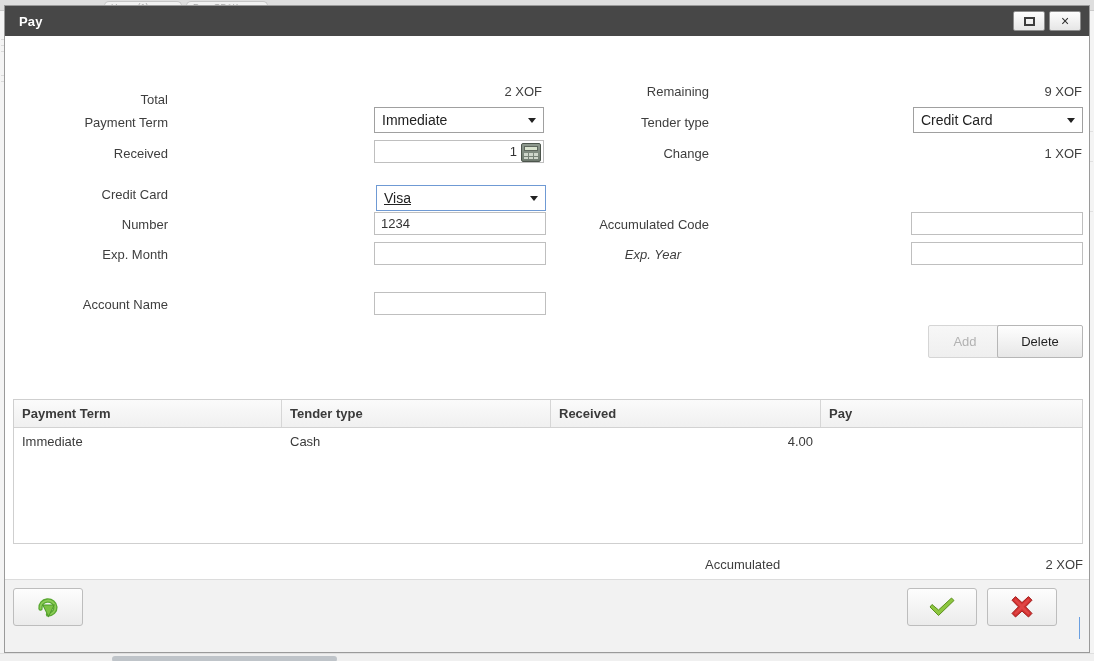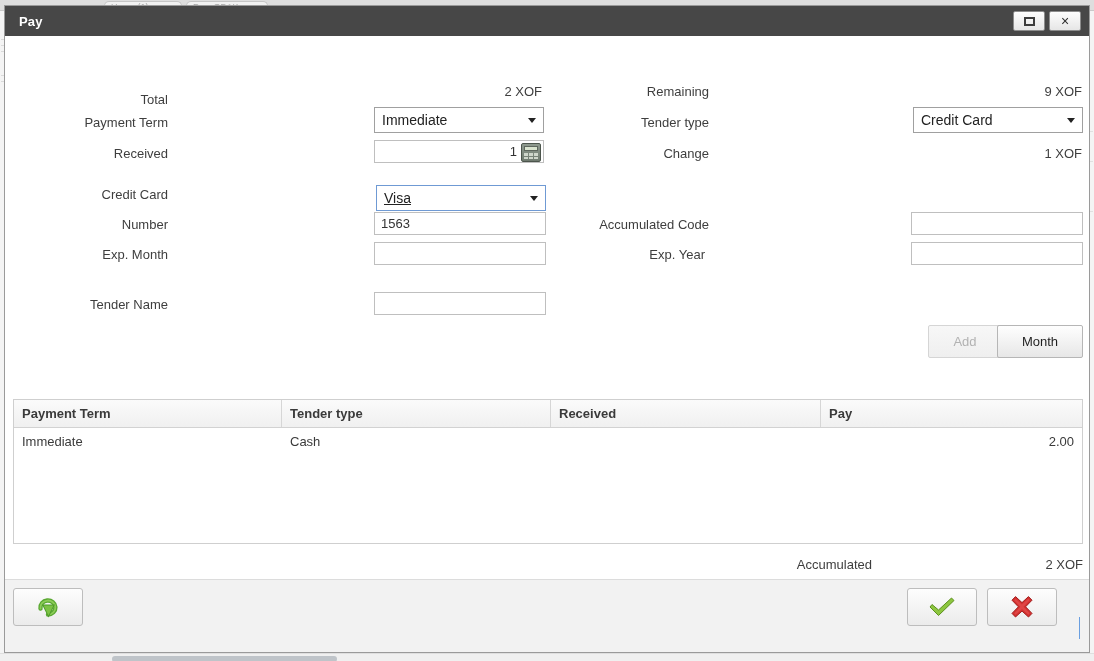--- a/index.html
+++ b/index.html
@@ -291,29 +291,29 @@
       </div>
 
       <div class="lbl" style="left:0;top:151px;width:163px;">Credit Card</div>
       <div class="sel focused" style="left:371px;top:149px;width:170px;">
         <span>Visa</span>
         <span class="arrow"></span>
       </div>
 
       <div class="lbl" style="left:0;top:181px;width:163px;">Number</div>
       <div class="txt" style="left:369px;top:176px;width:172px;">
-        <span>1563</span>
+        <span>1234</span>
       </div>
 
       <div class="lbl" style="left:0;top:211px;width:163px;">Exp. Month</div>
       <div class="txt" style="left:369px;top:206px;width:172px;">
         <span></span>
       </div>
 
-      <div class="lbl" style="left:0;top:261px;width:163px;">Tender Name</div>
+      <div class="lbl" style="left:0;top:261px;width:163px;">Account Name</div>
       <div class="txt" style="left:369px;top:256px;width:172px;">
         <span></span>
       </div>
 
       <div class="lbl" style="left:540px;top:48px;width:164px;">Remaining</div>
       <div class="val" style="left:870px;top:48px;width:207px;">9 XOF</div>
 
       <div class="lbl" style="left:540px;top:79px;width:164px;">Tender type</div>
       <div class="sel" style="left:908px;top:71px;width:170px;">
         <span>Credit Card</span>
@@ -321,47 +321,47 @@
       </div>
 
       <div class="lbl" style="left:540px;top:110px;width:164px;">Change</div>
       <div class="val" style="left:870px;top:110px;width:207px;">1 XOF</div>
 
       <div class="lbl" style="left:540px;top:181px;width:164px;">Accumulated Code</div>
       <div class="txt" style="left:906px;top:176px;width:172px;">
         <span></span>
       </div>
 
-      <div class="lbl" style="left:536px;top:211px;width:164px;">Exp. Year</div>
+      <div class="lbl" style="left:512px;top:211px;width:164px;font-style:italic;">Exp. Year</div>
       <div class="txt" style="left:906px;top:206px;width:172px;">
         <span></span>
       </div>
 
       <div class="btn disabled" style="left:923px;top:289px;width:74px;height:33px;">
         <span>Add</span>
       </div>
       <div class="btn" style="left:992px;top:289px;width:86px;height:33px;">
-        <span>Month</span>
+        <span>Delete</span>
       </div>
 
       <div class="grid">
         <div class="grid-head">
           <div class="gh col0">Payment Term</div>
           <div class="gh col1">Tender type</div>
           <div class="gh col2">Received</div>
           <div class="gh col3">Pay</div>
         </div>
         <div class="grid-row">
           <div class="gc col0">Immediate</div>
           <div class="gc col1">Cash</div>
-          <div class="gc col3 num">2.00</div>
-        </div>
-      </div>
-
-      <div class="sumrow" style="left:700px;top:521px;width:167px;text-align:right;">Accumulated</div>
+          <div class="gc col2 num">4.00</div>
+        </div>
+      </div>
+
+      <div class="sumrow" style="left:700px;top:521px;width:167px;">Accumulated</div>
       <div class="sumrow" style="left:880px;top:521px;width:198px;text-align:right;">2 XOF</div>
 
       <div class="sumrow" style="left:370px;top:551px;width:169px;text-align:right;">Received</div>
       <div class="sumrow" style="left:560px;top:551px;width:165px;text-align:right;">4 XOF</div>
       <div class="sumrow" style="left:730px;top:551px;width:167px;text-align:right;">Change</div>
       <div class="sumrow" style="left:880px;top:551px;width:198px;text-align:right;">2 XOF</div>
 
       <div class="footer">
         <div class="fbtn" style="left:8px;">
           <svg class="ico-refresh" viewBox="0 0 26 24">

